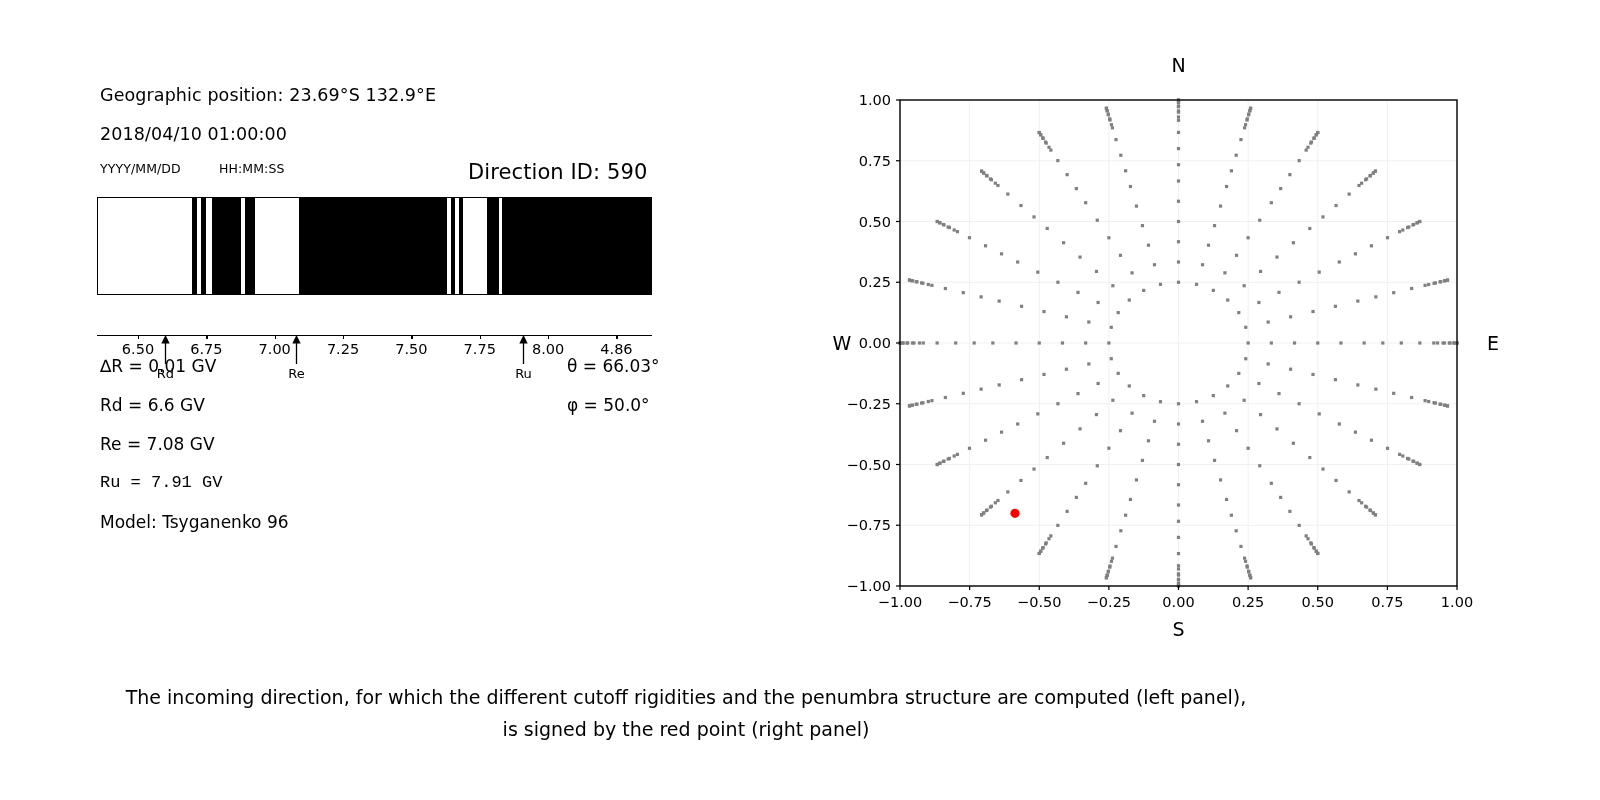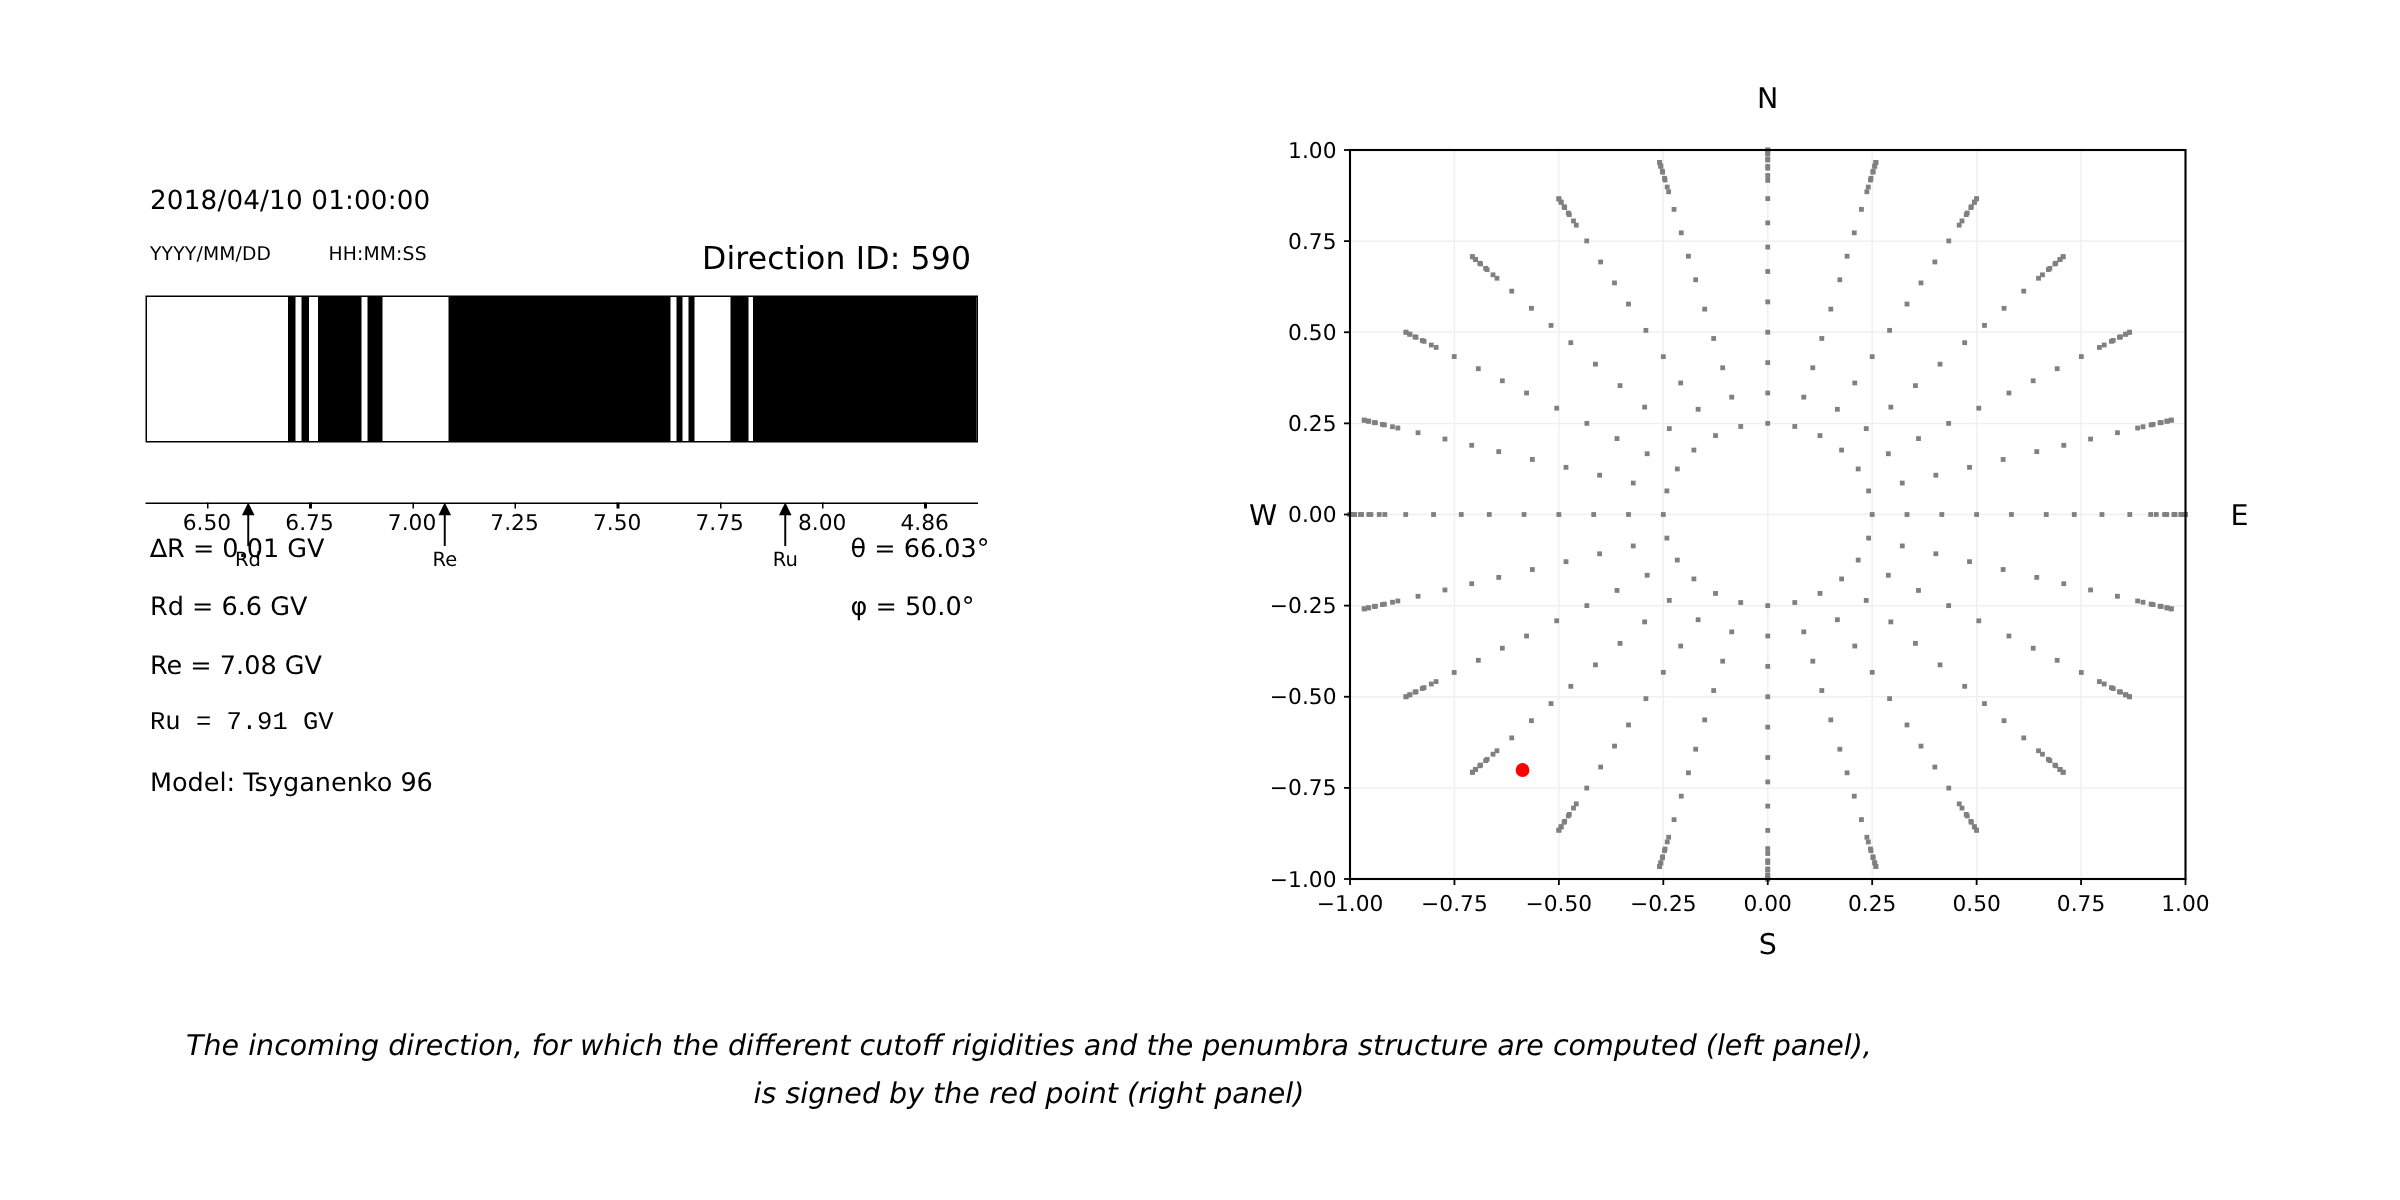--- a/index.html
+++ b/index.html
@@ -46,30 +46,31 @@
   #model-value{left:100px;top:512px;}
   #theta-value{left:567px;top:356px;}
   #phi-value{left:567px;top:395px;}
 
   
   #right-panel{position:absolute;left:820px;top:40px;width:700px;height:620px;}
   #polar-plot-svg{display:block;}
 
   
   #caption{position:absolute;left:0;top:681px;width:1372px;text-align:center;
-    font-size:19px;line-height:32px;font-style:italic;}
+    font-size:19px;line-height:32px;}
   #footer{position:absolute;left:0;top:754px;width:1600px;text-align:center;font-size:11.5px;}
 </style>
 </head>
 <body>
 
 <div class="page">
 
   <div id="left-panel">
 
+    <div class="info-line" id="geo-position">Geographic position: 23.69°S 132.9°E</div>
 
     <div class="info-line" id="datetime-value">2018/04/10 01:00:00</div>
 
     <div class="info-line" id="date-format-hint">YYYY/MM/DD</div>
 
     <div class="info-line" id="time-format-hint">HH:MM:SS</div>
 
     <div class="info-line" id="direction-id">Direction ID: 590</div>
 
     <div id="penumbra-figure">

